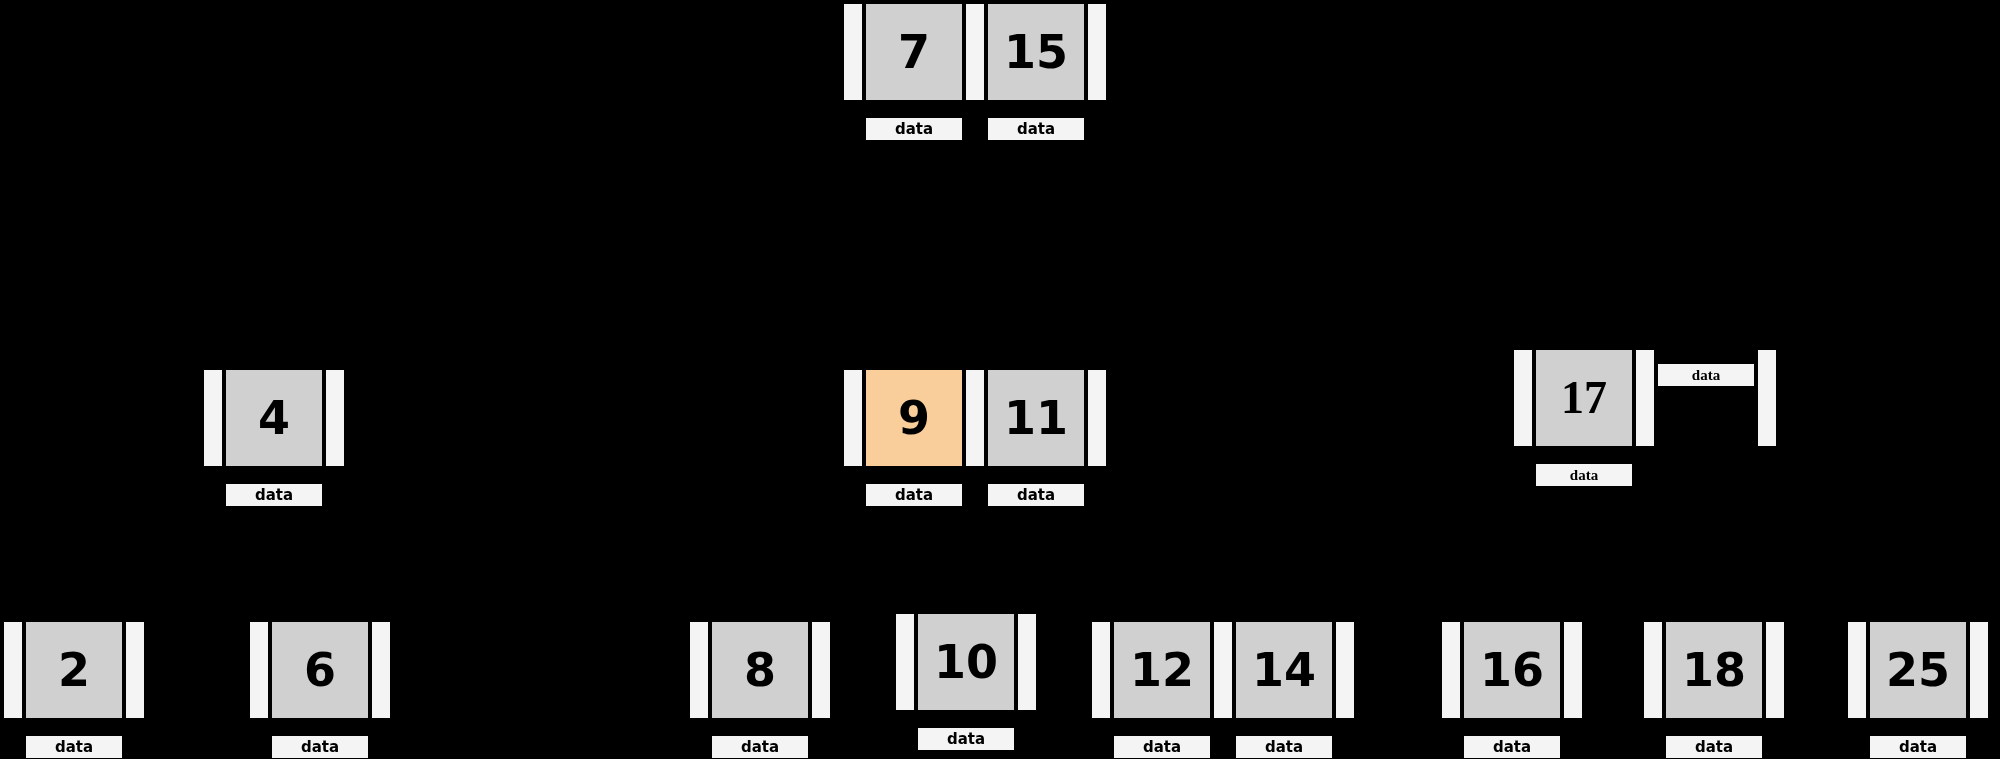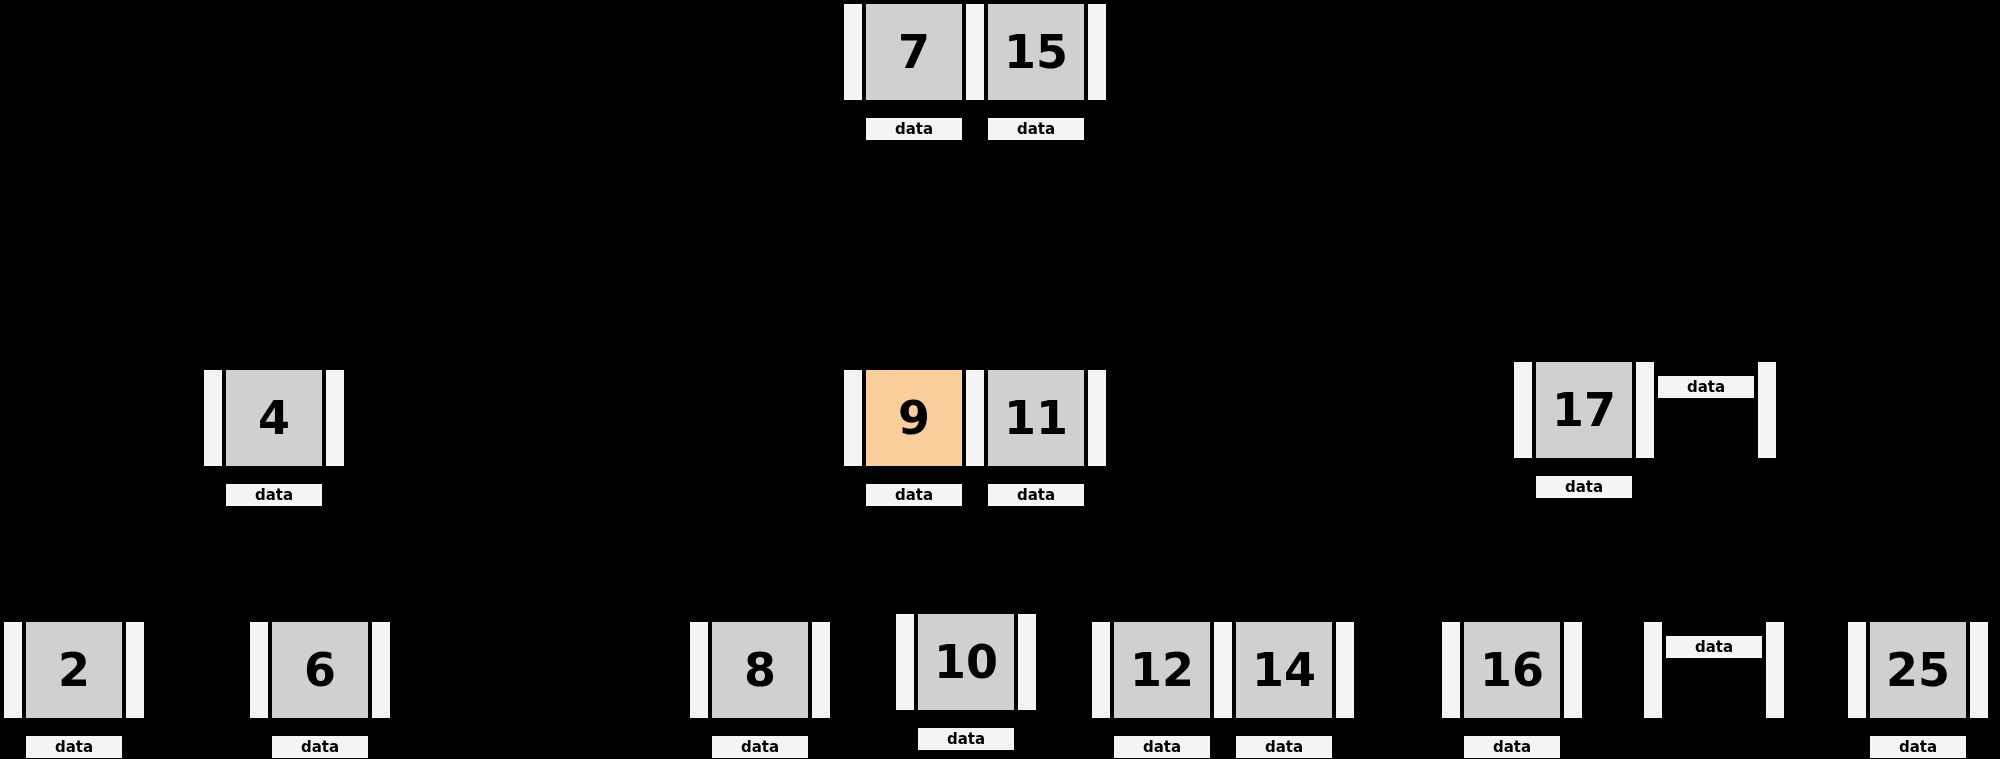--- a/index.html
+++ b/index.html
@@ -124,21 +124,21 @@
         <div class="ptr"></div>
       </div>
       <div class="cellwrap">
         <div class="cell">11</div>
         <div class="datalbl">data</div>
       </div>
       <div class="ptr-col">
         <div class="ptr"></div>
       </div>
     </div>
-    <div class="node" style="left: 1512px; top: 360px;">
+    <div class="node" style="left: 1512px; top: 348px; font-family: Liberation Serif, serif;">
       <div class="ptr-col">
         <div class="ptr"></div>
       </div>
       <div class="cellwrap">
         <div class="cell">17</div>
         <div class="datalbl">data</div>
       </div>
       <div class="ptr-col">
         <div class="ptr"></div>
       </div>
@@ -226,20 +226,21 @@
       </div>
       <div class="ptr-col">
         <div class="ptr"></div>
       </div>
     </div>
     <div class="node" style="left: 1642px; top: 620px;">
       <div class="ptr-col">
         <div class="ptr"></div>
       </div>
       <div class="cellwrap">
+        <div class="cell">18</div>
         <div class="datalbl">data</div>
       </div>
       <div class="ptr-col">
         <div class="ptr"></div>
       </div>
     </div>
     <div class="node" style="left: 1846px; top: 620px;">
       <div class="ptr-col">
         <div class="ptr"></div>
       </div>

